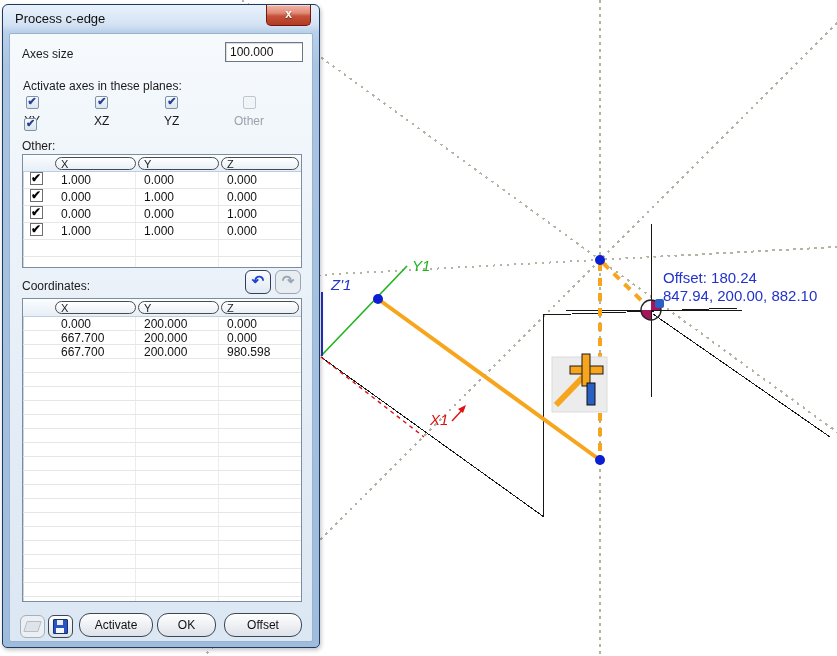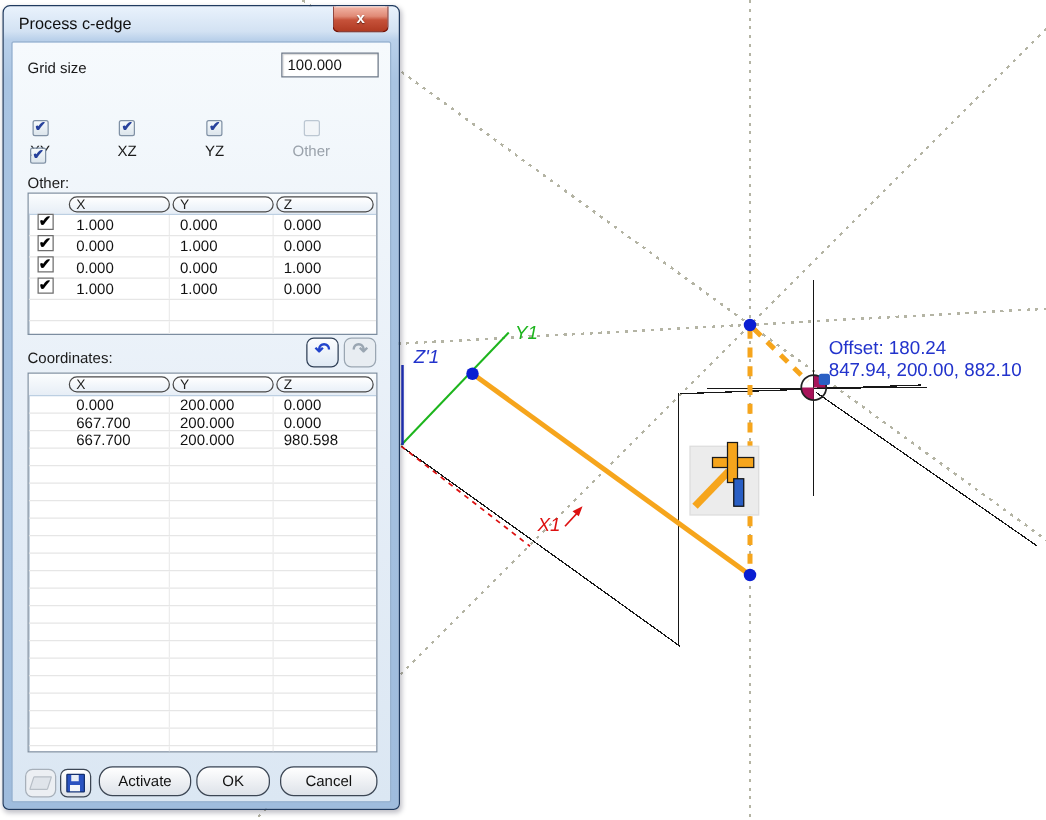--- a/index.html
+++ b/index.html
@@ -167,23 +167,24 @@
 <div id="window">
   <div class="titlebar">
     <span class="title-text">Process c-edge</span>
     <div class="close-btn">
       <span>x</span>
     </div>
   </div>
 
   <div class="client">
 
-    <span class="lbl" style="left:12px;top:13px;">Grid size</span>
+    <span class="lbl" style="left:12px;top:13px;">Axes size</span>
     <input class="textbox" style="left: 215px; top: 8px; width: 78px; height: 20px;" value="100.000">
 
+    <span class="lbl" style="left:13px;top:45px;">Activate axes in these planes:</span>
 
     <div class="cb checked" style="left:14px;top:62px;">
       <span class="box"></span>
       <span>XY</span>
     </div>
     <div class="cb checked" style="left:84px;top:62px;">
       <span class="box"></span>
       <span>XZ</span>
     </div>
     <div class="cb checked" style="left:154px;top:62px;">
@@ -391,15 +392,15 @@
     </div>
 
     <div class="icon-btn disabled" style="left:10px;top:581px;">
       <span class="open-glyph"></span>
     </div>
     <div class="icon-btn" style="left:38px;top:581px;">
       <span class="floppy"></span>
     </div>
     <button class="push-btn" style="left:69px;top:579px;width:74px;">Activate</button>
     <button class="push-btn" style="left:147px;top:579px;width:59px;">OK</button>
-    <button class="push-btn" style="left:214px;top:579px;width:78px;">Cancel</button>
+    <button class="push-btn" style="left:214px;top:579px;width:78px;">Offset</button>
   </div>
 </div>
 
 </body></html>

